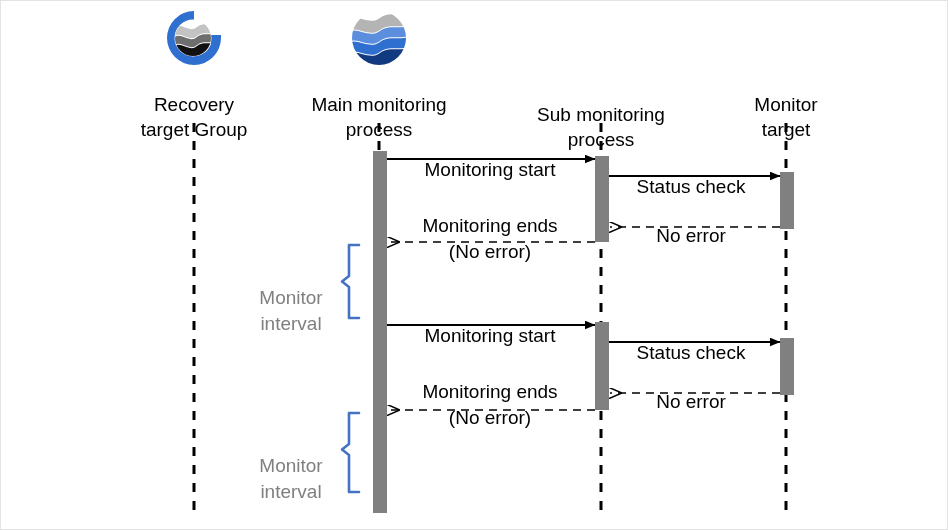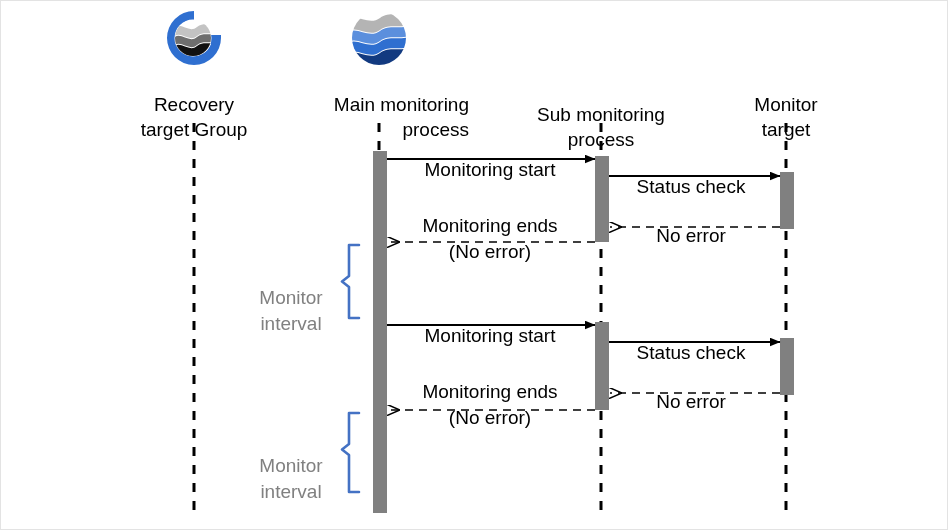--- a/index.html
+++ b/index.html
@@ -136,21 +136,21 @@
         <path d="M-2,49 C8,39 20,55 32,46 C41,39 52,45 64,40 L64,64 L-2,64 Z" fill="#123a80"></path>
       </g>
     </svg>
   </div>
 
   <div class="hdr" style="left:113px; top:66px; width:160px;">
     <span>Recovery
 target Group</span>
   </div>
 
-  <div class="hdr" style="left:288px; top:66px; width:180px;text-align:right;">
+  <div class="hdr" style="left:288px; top:66px; width:180px;">
     <span>Main monitoring
 process</span>
   </div>
 
   <div class="hdr" style="left:510px; top:76px; width:180px;">
     <span>Sub monitoring
 process</span>
   </div>
 
   <div class="hdr" style="left:710px; top:66px; width:150px;">

